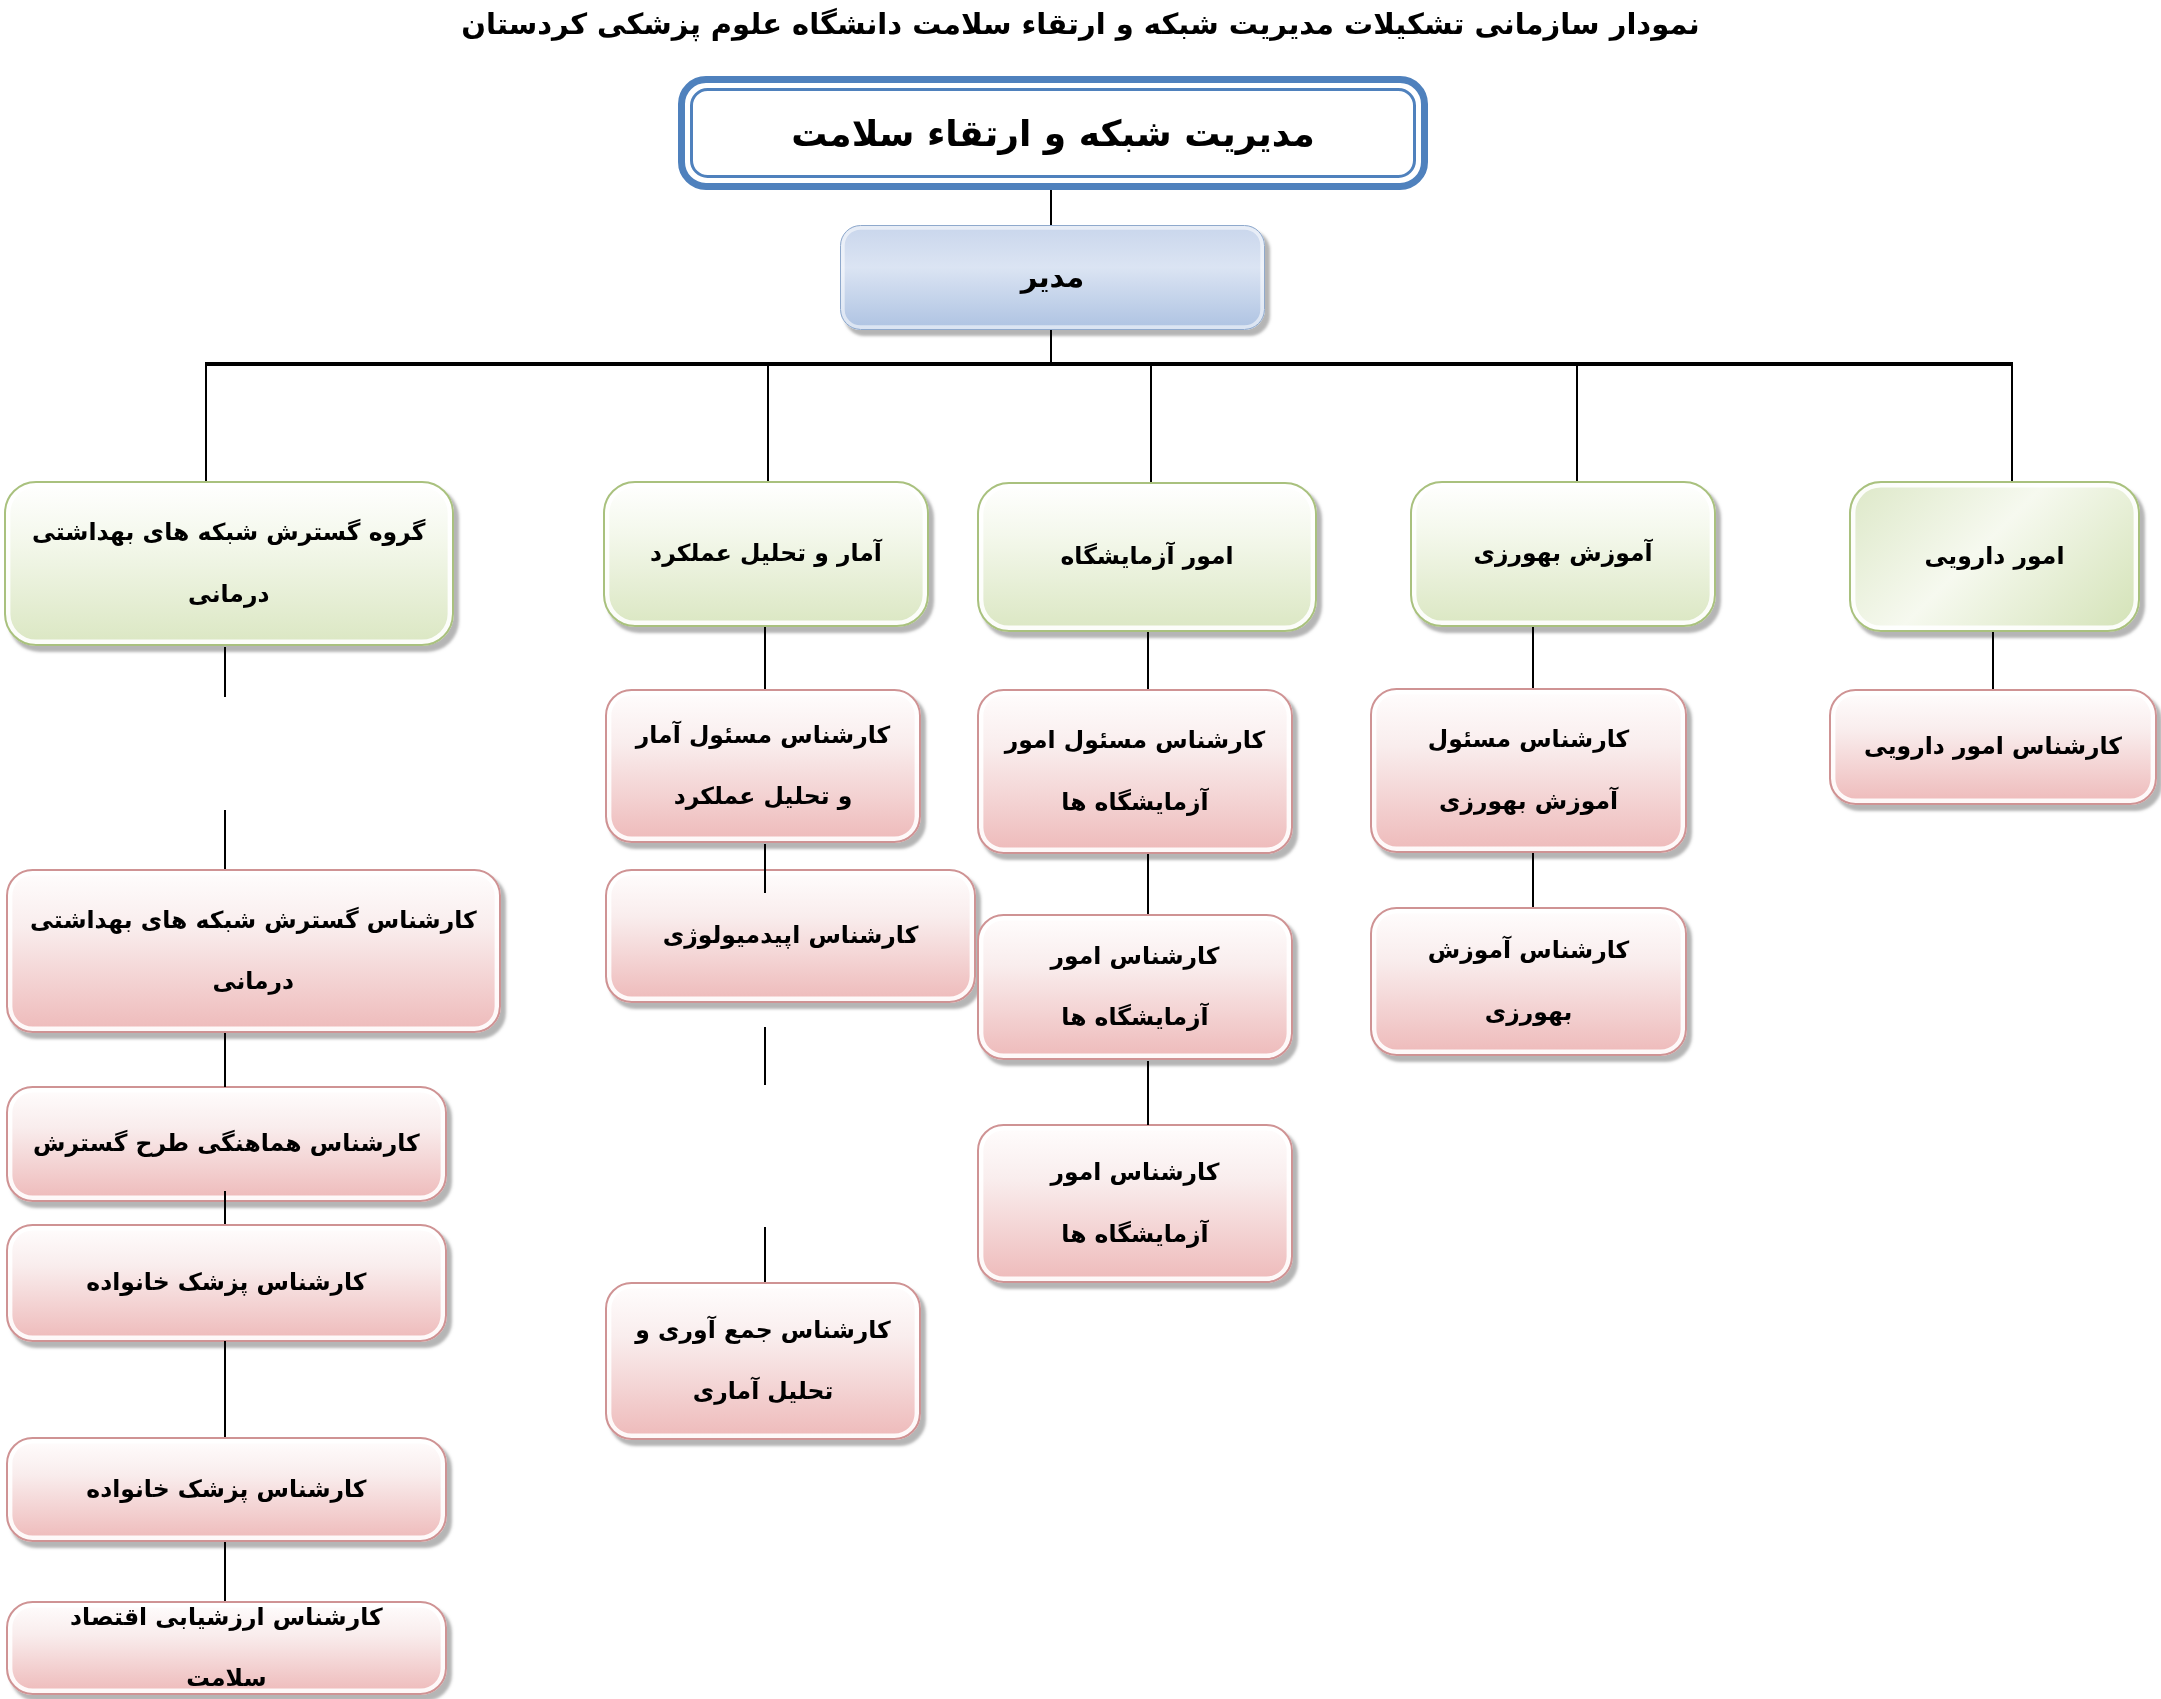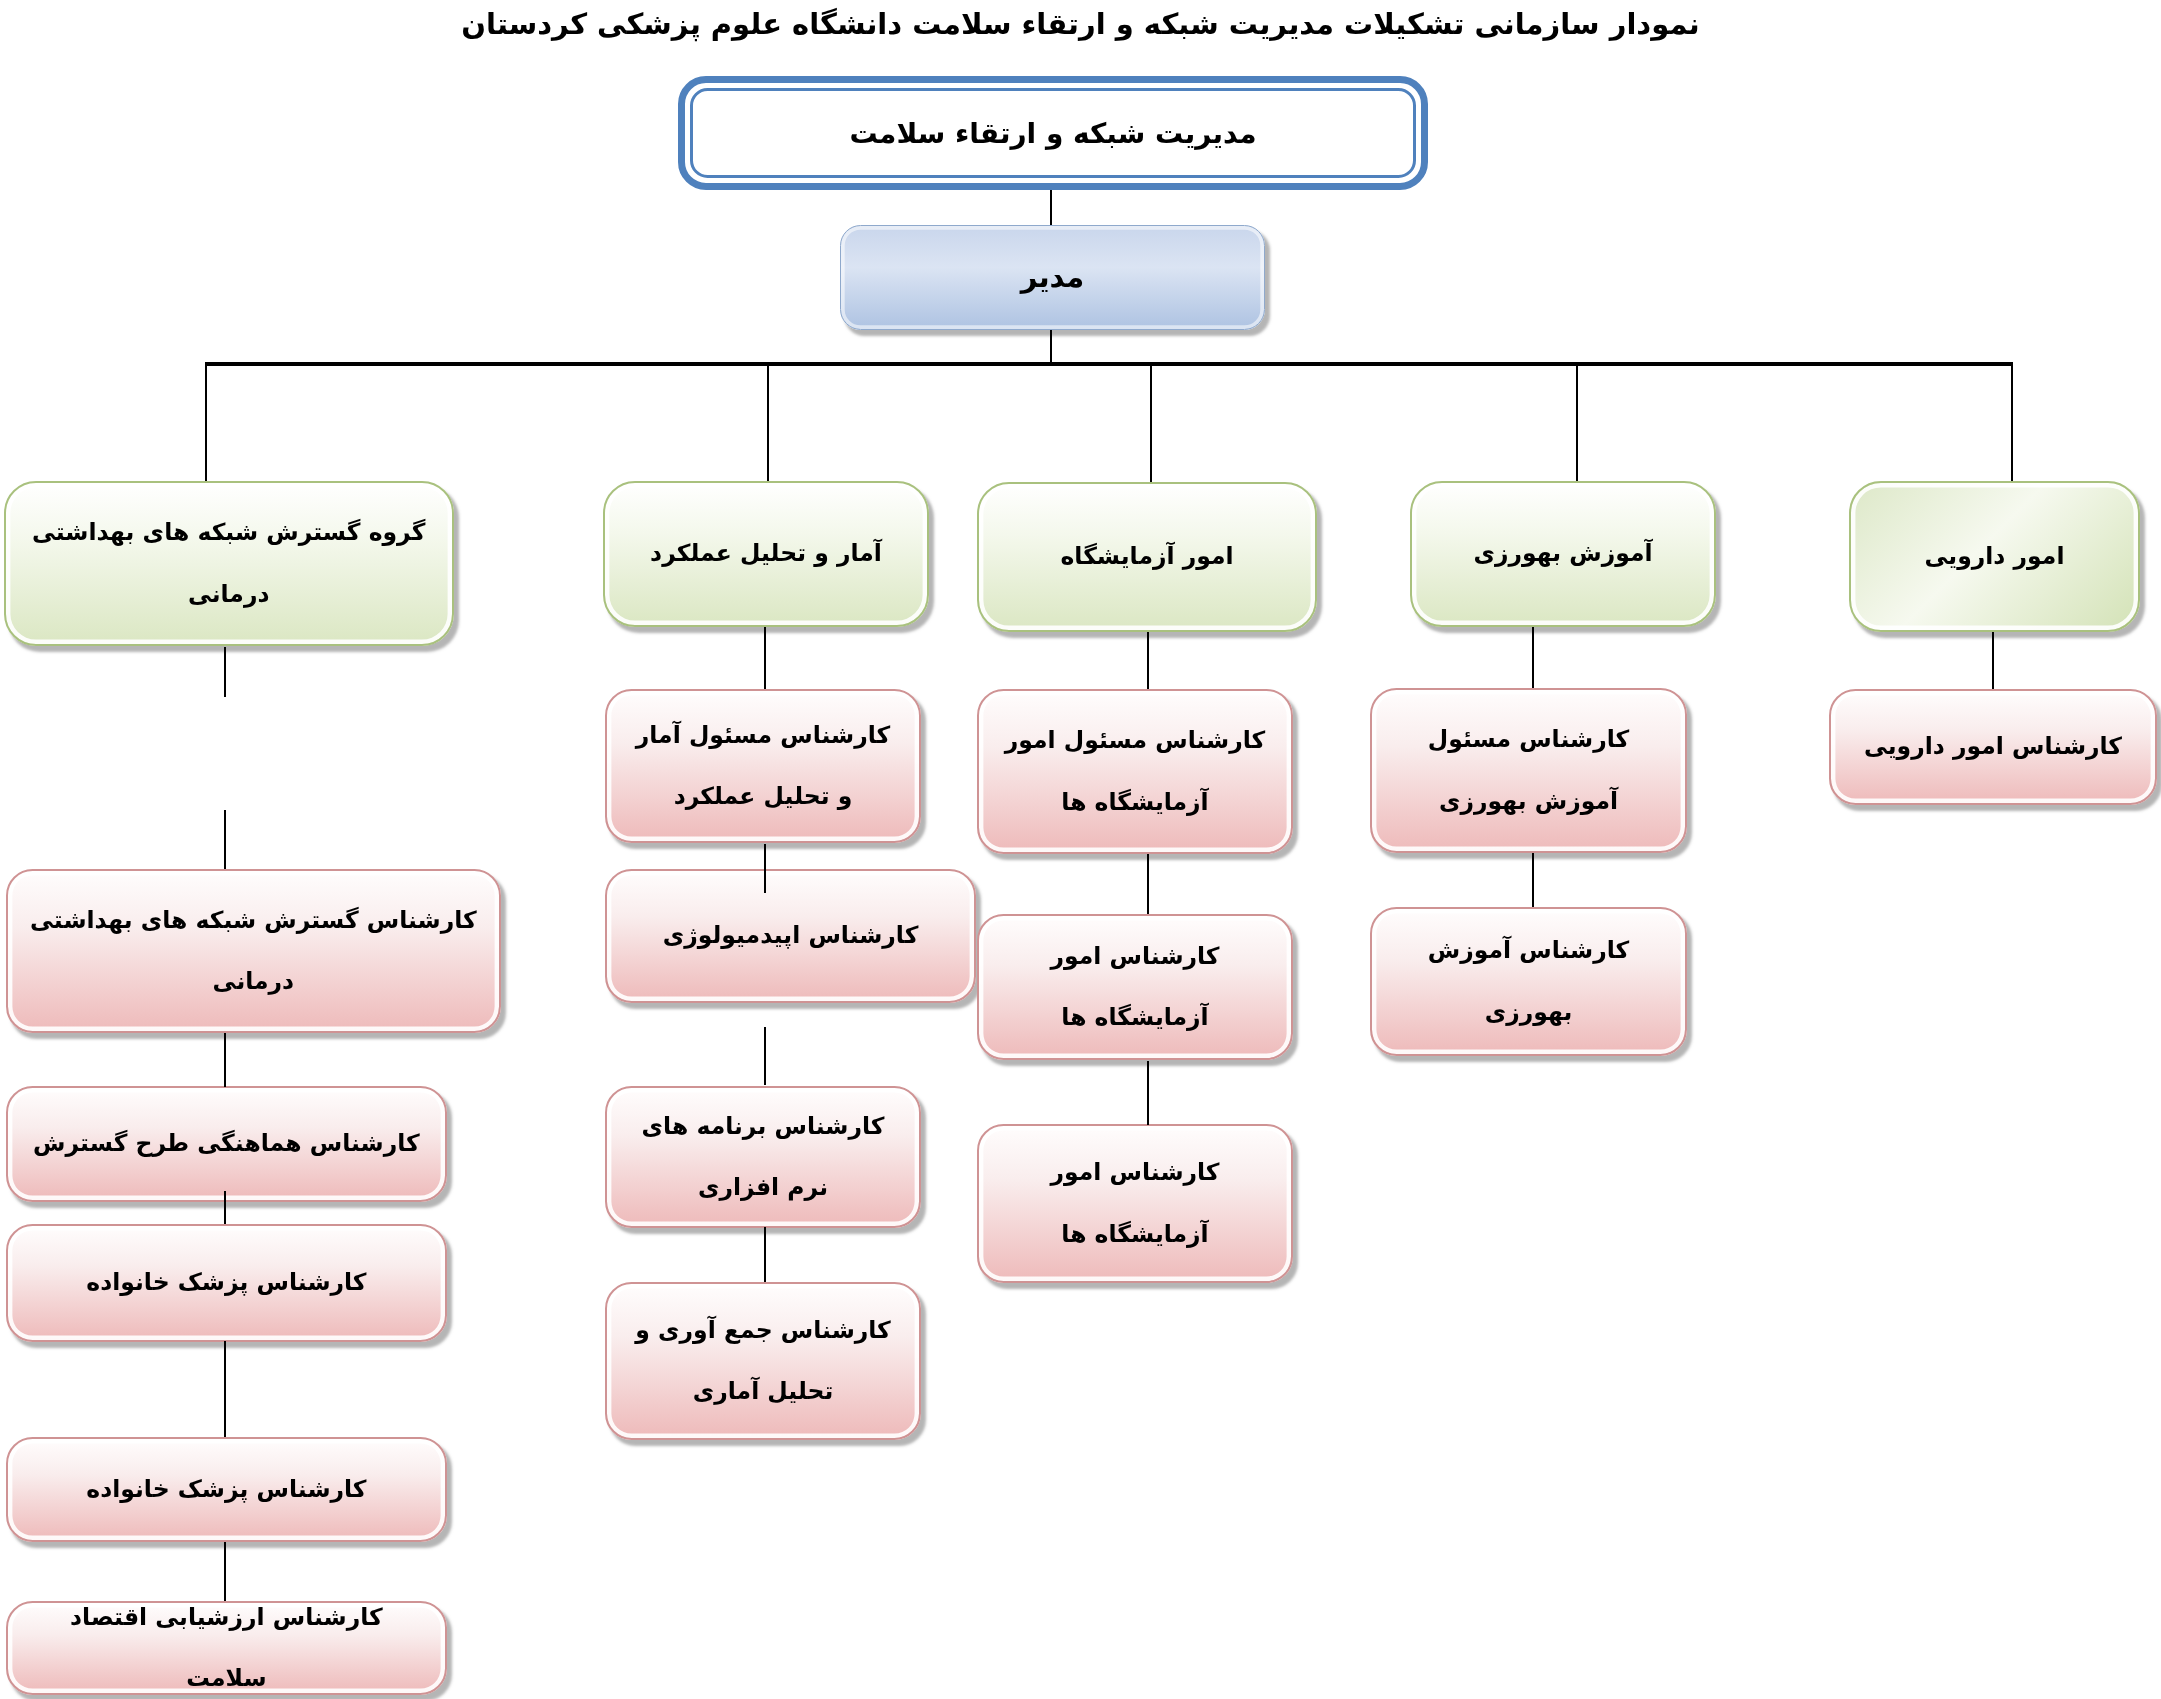--- a/index.html
+++ b/index.html
@@ -63,21 +63,21 @@
     padding:5.1px;
   }
   .root-inner{
     box-sizing:border-box;
     width:100%; height:100%;
     border:3.7px solid #4f81bd;
     border-radius:17.6px;
     background:#ffffff;
     display:flex; align-items:center; justify-content:center;
     text-align:center;
-    font-size:28px;
+    font-size:36px;
     font-weight:bold;
     color:#000;
   }
   .vline{ position:absolute; width:2.2px; background:#000; }
   .hline{ position:absolute; height:4.4px; background:#000; }
 </style>
 </head>
 <body>
 
 <div id="canvas">
@@ -133,23 +133,20 @@
 
   <div class="box green" style="left:603px;top:481px;width:326px;height:146px;">
     <span class="label">آمار و تحلیل عملکرد</span>
   </div>
   <div class="box pink" style="left:605px;top:689px;width:316px;height:154px;">
     <span class="label">کارشناس مسئول آمار و تحلیل عملکرد</span>
   </div>
   <div class="box pink" style="left:605px;top:869px;width:371px;height:134px;">
     <span class="label">کارشناس اپیدمیولوژی</span>
   </div>
-  <div class="box pink" style="left:605px;top:1086px;width:316px;height:142px;">
-    <span class="label">کارشناس برنامه های نرم افزاری</span>
-  </div>
   <div class="box pink" style="left:605px;top:1282px;width:316px;height:158px;">
     <span class="label">کارشناس جمع آوری و تحلیل آماری</span>
   </div>
   <div class="vline" style="left:764px;top:627px;height:62px;"></div>
   <div class="vline" style="left:764px;top:844px;height:49px;"></div>
   <div class="vline" style="left:764px;top:1027px;height:58px;"></div>
   <div class="vline" style="left:764px;top:1227px;height:55px;"></div>
 
   <div class="box green" style="left:977px;top:482px;width:340px;height:150px;">
     <span class="label">امور آزمایشگاه</span>

